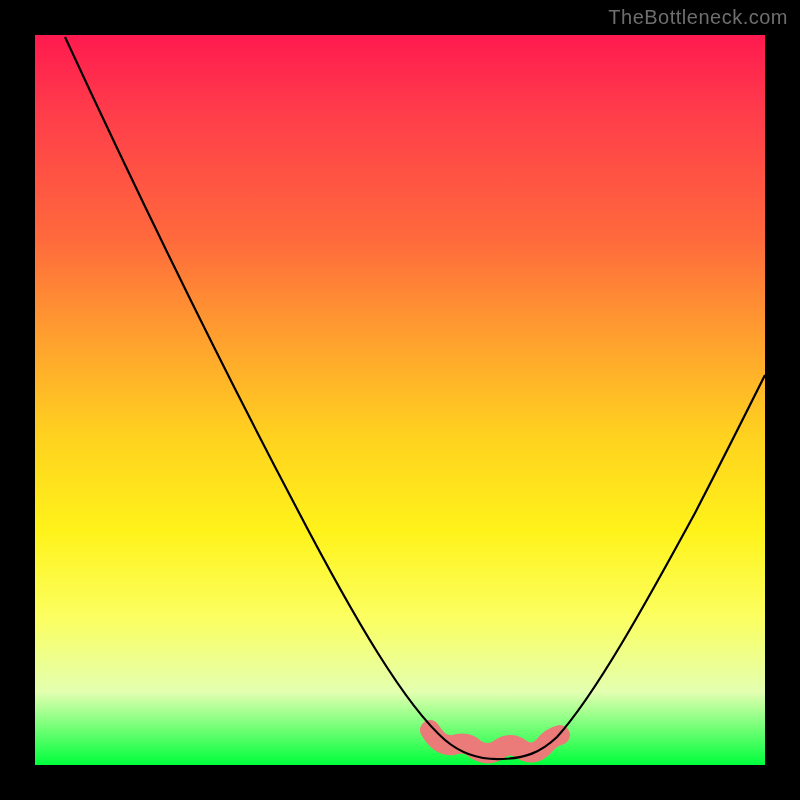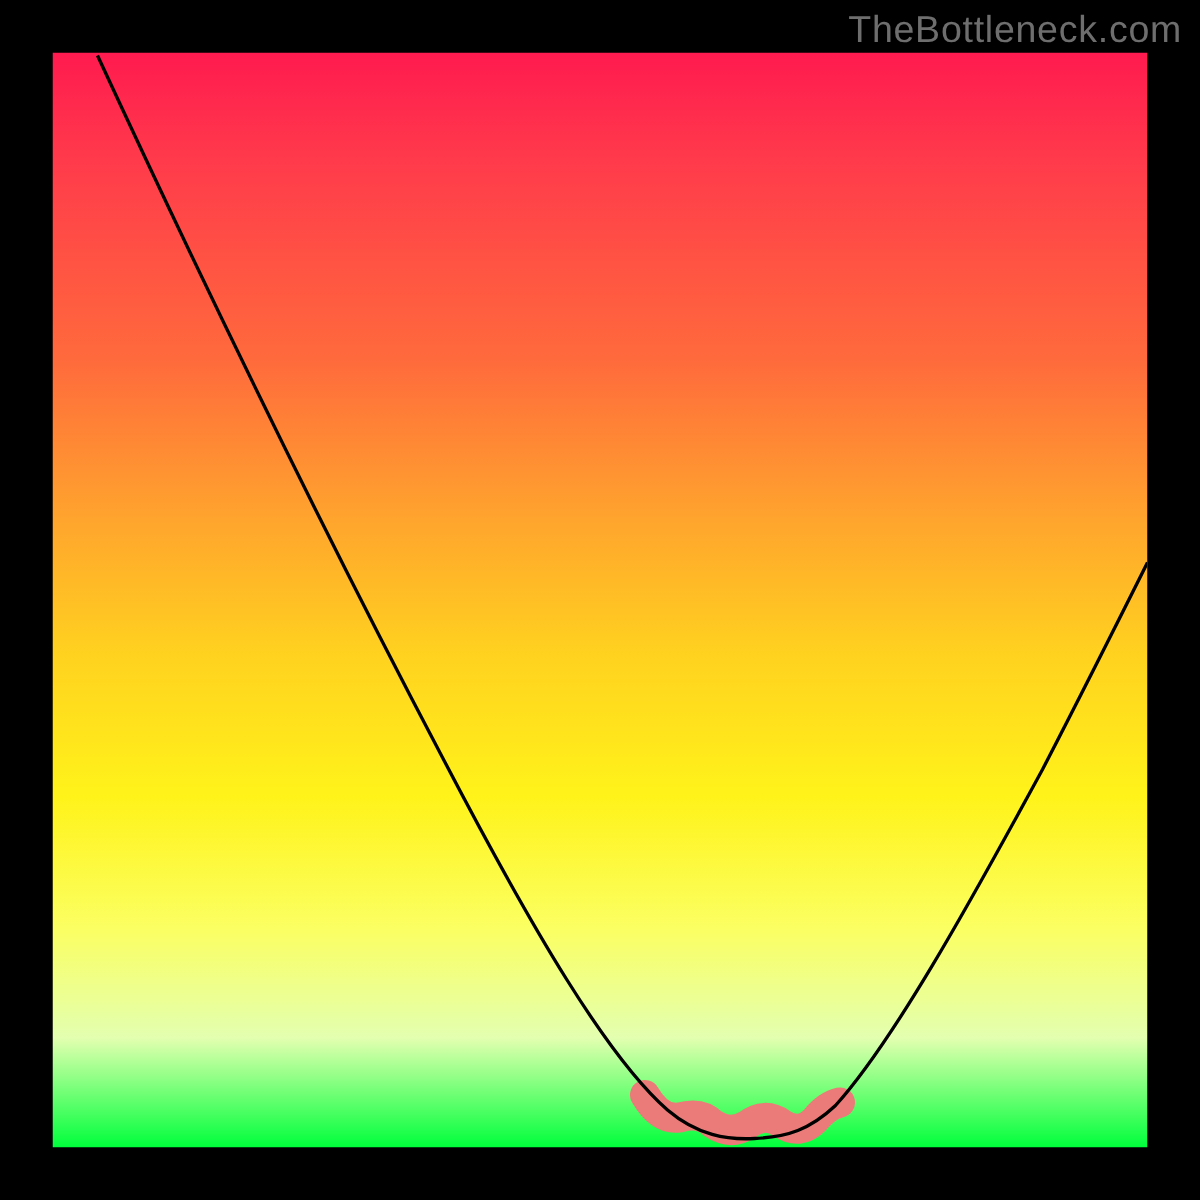--- a/index.html
+++ b/index.html
@@ -15,21 +15,21 @@
     position: relative;
     width: 800px;
     height: 800px;
     background: #000;
   }
   .watermark {
     position: absolute;
     top: 6px;
     right: 12px;
     color: #6e6e6e;
-    font-size: 25px;
+    font-size: 20px;
     font-weight: 500;
     letter-spacing: 0.5px;
     z-index: 10;
     user-select: none;
   }
   .plot-area {
     position: absolute;
     left: 35px;
     top: 35px;
     width: 730px;

